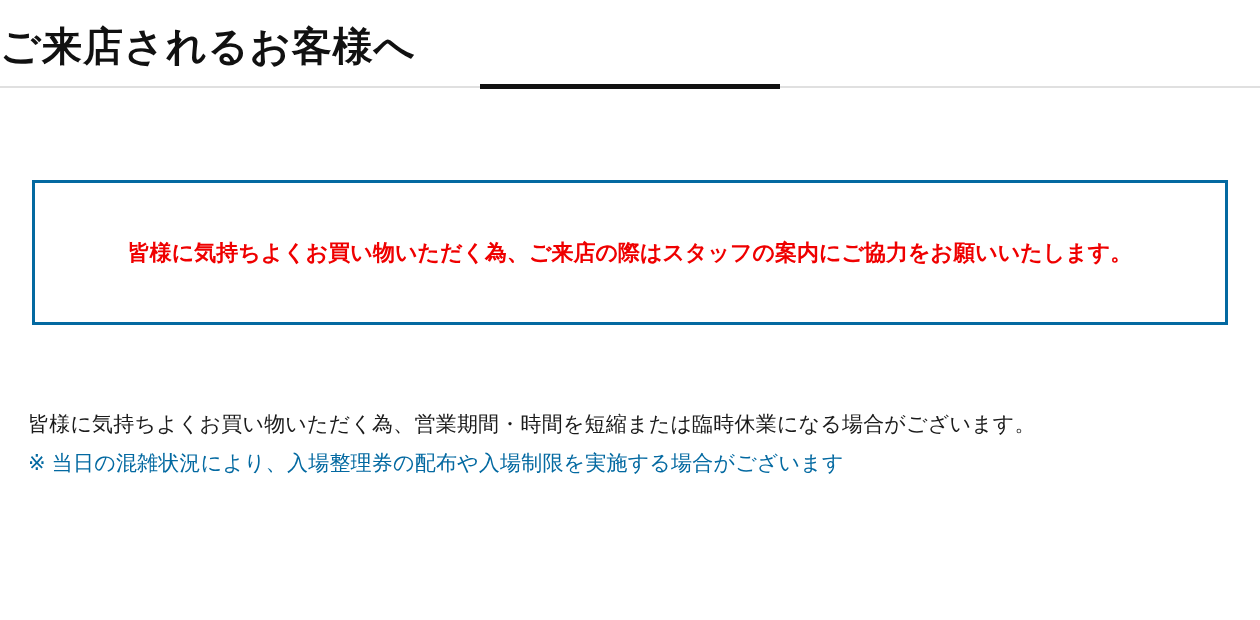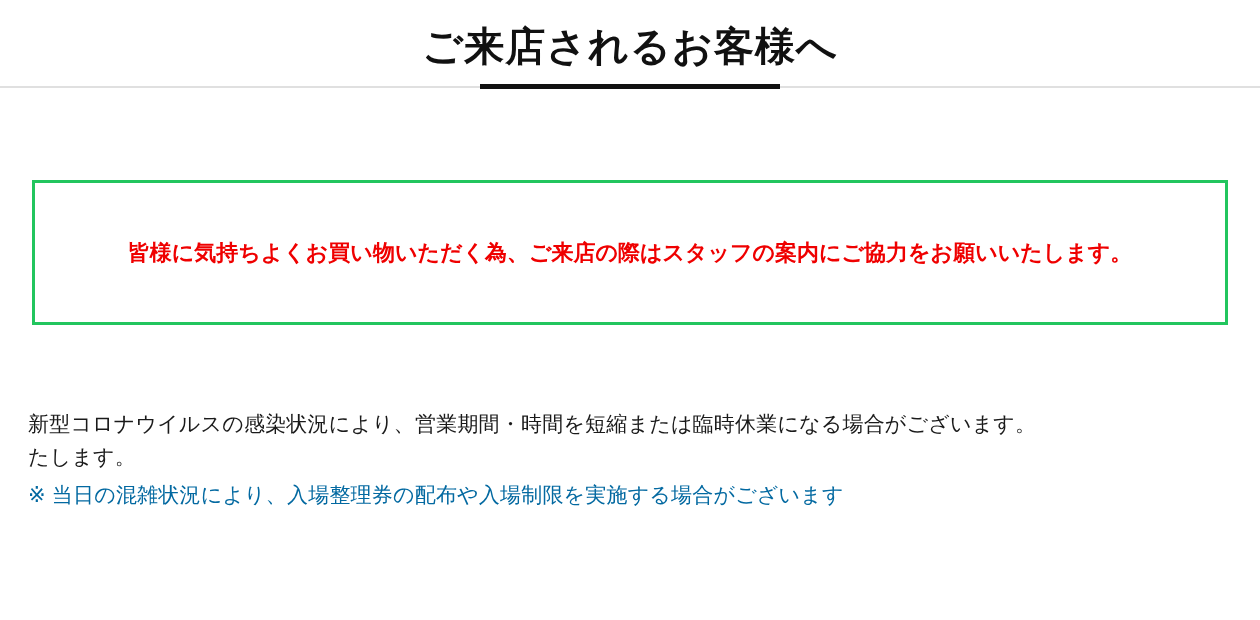--- a/index.html
+++ b/index.html
@@ -20,21 +20,21 @@
     width: 1260px;
     height: 620px;
     position: relative;
     box-sizing: border-box;
   }
 
   
   .heading-area {
     position: relative;
     padding-top: 22px;
-    text-align: center;
+    text-align: left;
   }
   .page-title {
     font-size: 40px;
     font-weight: bold;
     letter-spacing: 1px;
     line-height: 1.2;
     color: #111111;
     margin: 0;
   }
   .title-rule {
@@ -56,21 +56,21 @@
   }
 
   
   .notice-box {
     position: absolute;
     left: 32px;
     top: 180px;
     width: 1196px;
     height: 145px;
     box-sizing: border-box;
-    border: 3px solid #22c55e;
+    border: 3px solid #0369a1;
     background: #ffffff;
     display: flex;
     align-items: center;
     justify-content: center;
   }
   .notice-text {
     color: #ef0000;
     font-size: 22px;
     font-weight: bold;
     line-height: 1.5;
@@ -112,18 +112,17 @@
     <h1 class="page-title">ご来店されるお客様へ</h1>
     <div class="title-rule"></div>
     <div class="title-underline"></div>
   </div>
 
   <div class="notice-box">
     <div class="notice-text">皆様に気持ちよくお買い物いただく為、ご来店の際はスタッフの案内にご協力をお願いいたします。</div>
   </div>
 
   <div class="body-area">
-    <p class="body-line para">新型コロナウイルスの感染状況により、営業期間・時間を短縮または臨時休業になる場合がございます。</p>
-    <p class="body-line para">たします。</p>
+    <p class="body-line para">皆様に気持ちよくお買い物いただく為、営業期間・時間を短縮または臨時休業になる場合がございます。</p>
     <p class="body-note">※ 当日の混雑状況により、入場整理券の配布や入場制限を実施する場合がございます</p>
   </div>
 
 </div>
 
 </body></html>

